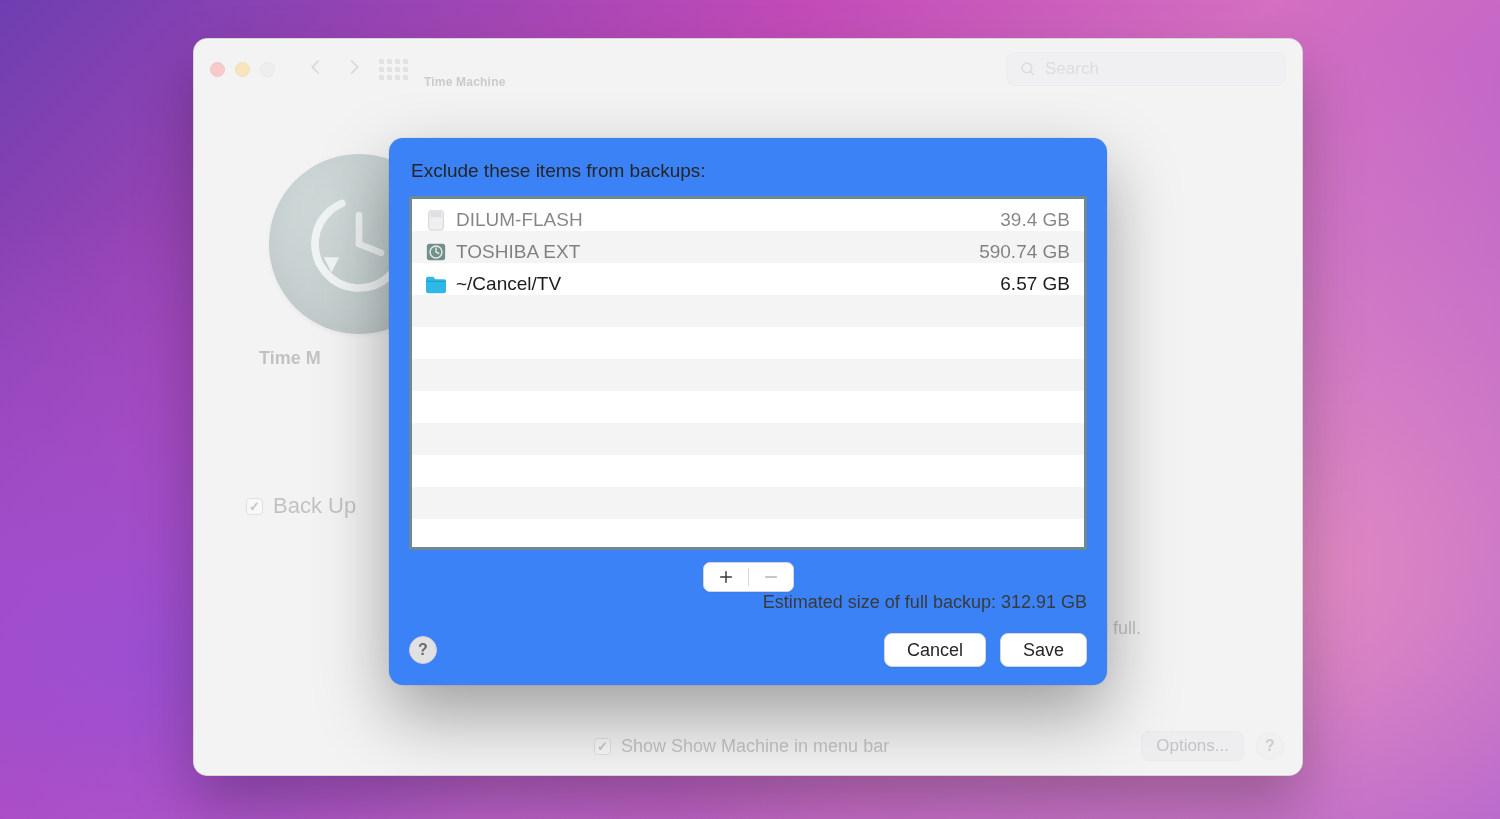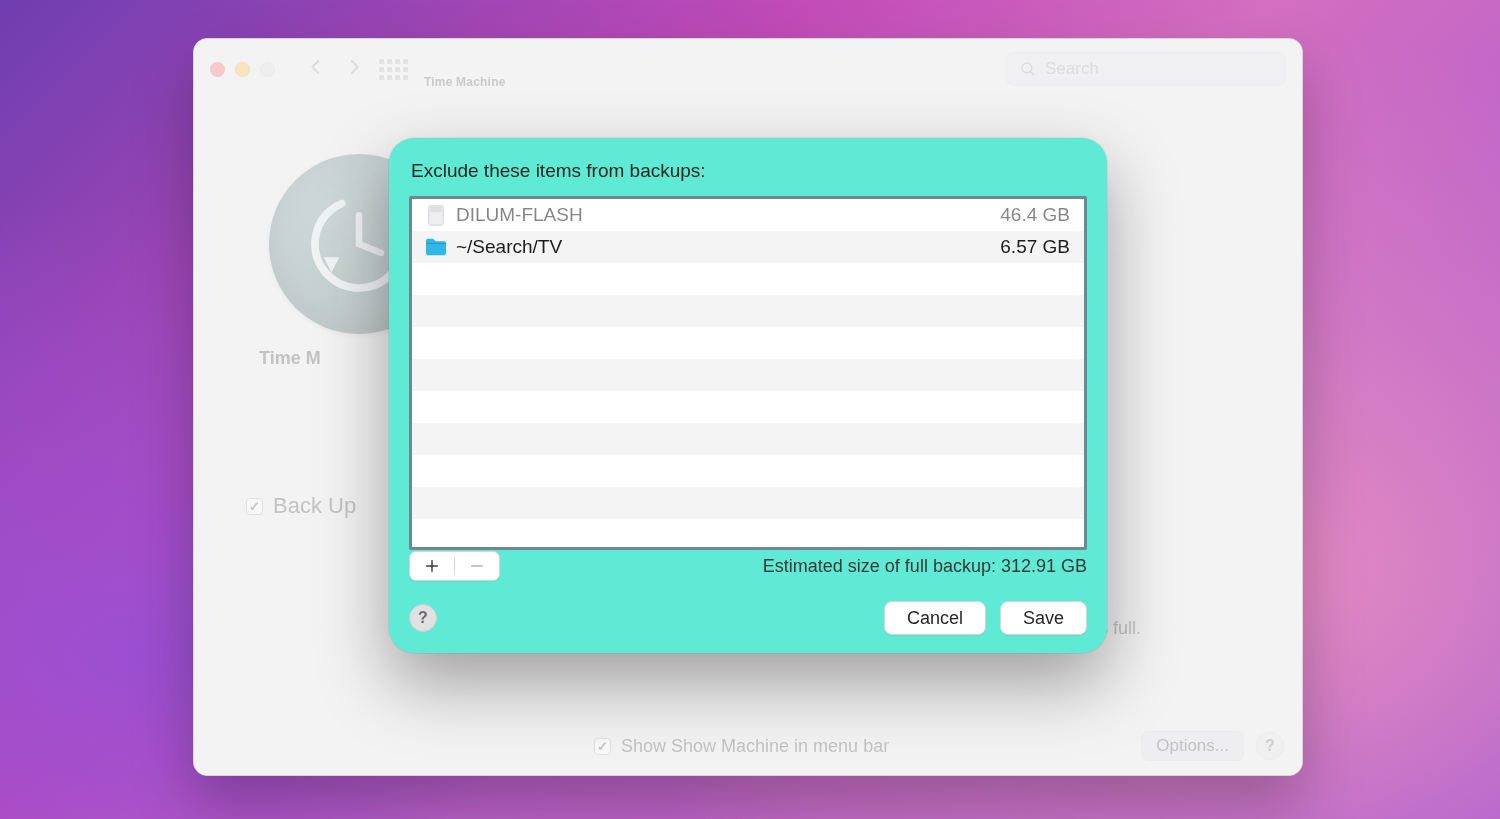--- a/index.html
+++ b/index.html
@@ -109,49 +109,49 @@
     color:#6a6a6d; font-weight:600; font-size:16px;
     display:flex; align-items:center; justify-content:center;
   }
   .help-bottom { position:absolute; right:18px; bottom:15px; }
 
   
   .dialog {
     position:absolute;
     left:389px; top:138px;
     width:718px;
-    background:#5eead4;
-    border-radius:25px;
+    background:#3b82f6;
+    border-radius:14px;
     box-shadow: 0 30px 70px rgba(0,0,0,.35), 0 0 0 1px rgba(0,0,0,.05);
     padding:22px 20px 18px;
     z-index:20;
   }
   .dialog-title { font-size:19px; color:#262626; margin:0 0 14px 2px; }
   .exclude-list {
     border:3px solid var(--list-border);
     border-radius:2px;
     height:354px;
     overflow:hidden;
     background:var(--row-base);
   }
   .row {
     height:32px;
-    display:flex; align-items:center;
+    display:flex; align-items:flex-end;
     padding:0 10px;
     font-size:19px;
   }
   .row:nth-child(even){ background:var(--row-alt); }
   .row .icon-slot { width:28px; display:flex; justify-content:center; }
   .row .name { flex:1; padding-left:6px; }
   .row .size { padding-right:4px; }
   .row.dim { color:var(--row-dim); }
   .row.dim .icon-slot { opacity:.65; }
   .row.normal { color:#1c1c1c; }
 
-  .below-list { display:flex; align-items:center; margin-top:1px; }
+  .below-list { display:flex; align-items:center; margin-top:12px;flex-direction:column; }
   .addremove {
     display:flex; align-items:center;
     border:1px solid var(--btn-border); border-radius:7px;
     height:30px; background:var(--btn-bg);
     box-shadow:0 1px 1px rgba(0,0,0,.05);
   }
   .addremove button {
     width:44px; height:100%; border:none; background:none;
     font-size:22px; color:#3a3a3a; cursor:pointer; padding:0;
     display:flex; align-items:center; justify-content:center;
@@ -258,30 +258,41 @@
 
   <div class="exclude-list" id="exclude-list">
       <div class="row dim">
         <span class="icon-slot">
           <svg class="ico-flash" viewBox="0 0 20 24">
             <path d="M3 2h14l1 2v17a2 2 0 0 1-2 2H4a2 2 0 0 1-2-2V4z" fill="#e8e8ea" stroke="#b8b8bb"></path>
             <rect x="4" y="3" width="12" height="6" rx="1" fill="#cfcfd2"></rect>
           </svg>
         </span>
         <span class="name">DILUM-FLASH</span>
-        <span class="size">46.4 GB</span>
+        <span class="size">39.4 GB</span>
+      </div>
+      <div class="row dim">
+        <span class="icon-slot">
+          <svg class="ico-ext" viewBox="0 0 24 24">
+            <rect x="2" y="3" width="20" height="18" rx="3" fill="#2f5a55"></rect>
+            <circle cx="12" cy="12" r="6.5" fill="none" stroke="#d9e6e2" stroke-width="1.6"></circle>
+            <polyline points="12 7.5 12 12 15 13.5" fill="none" stroke="#d9e6e2" stroke-width="1.6" stroke-linecap="round"></polyline>
+          </svg>
+        </span>
+        <span class="name">TOSHIBA EXT</span>
+        <span class="size">590.74 GB</span>
       </div>
       <div class="row normal">
         <span class="icon-slot">
           <svg class="ico-folder" viewBox="0 0 26 22">
             <path d="M2 4a2 2 0 0 1 2-2h6l2.4 2.6H22a2 2 0 0 1 2 2V18a2 2 0 0 1-2 2H4a2 2 0 0 1-2-2z" fill="#2fb7e6"></path>
             <path d="M2 7h22" stroke="#1a9acd" stroke-width="1"></path>
           </svg>
         </span>
-        <span class="name">~/Search/TV</span>
+        <span class="name">~/Cancel/TV</span>
         <span class="size">6.57 GB</span>
       </div>
       <div class="row"></div>
       <div class="row"></div>
       <div class="row"></div>
       <div class="row"></div>
       <div class="row"></div>
       <div class="row"></div>
       <div class="row"></div>
       <div class="row"></div>

